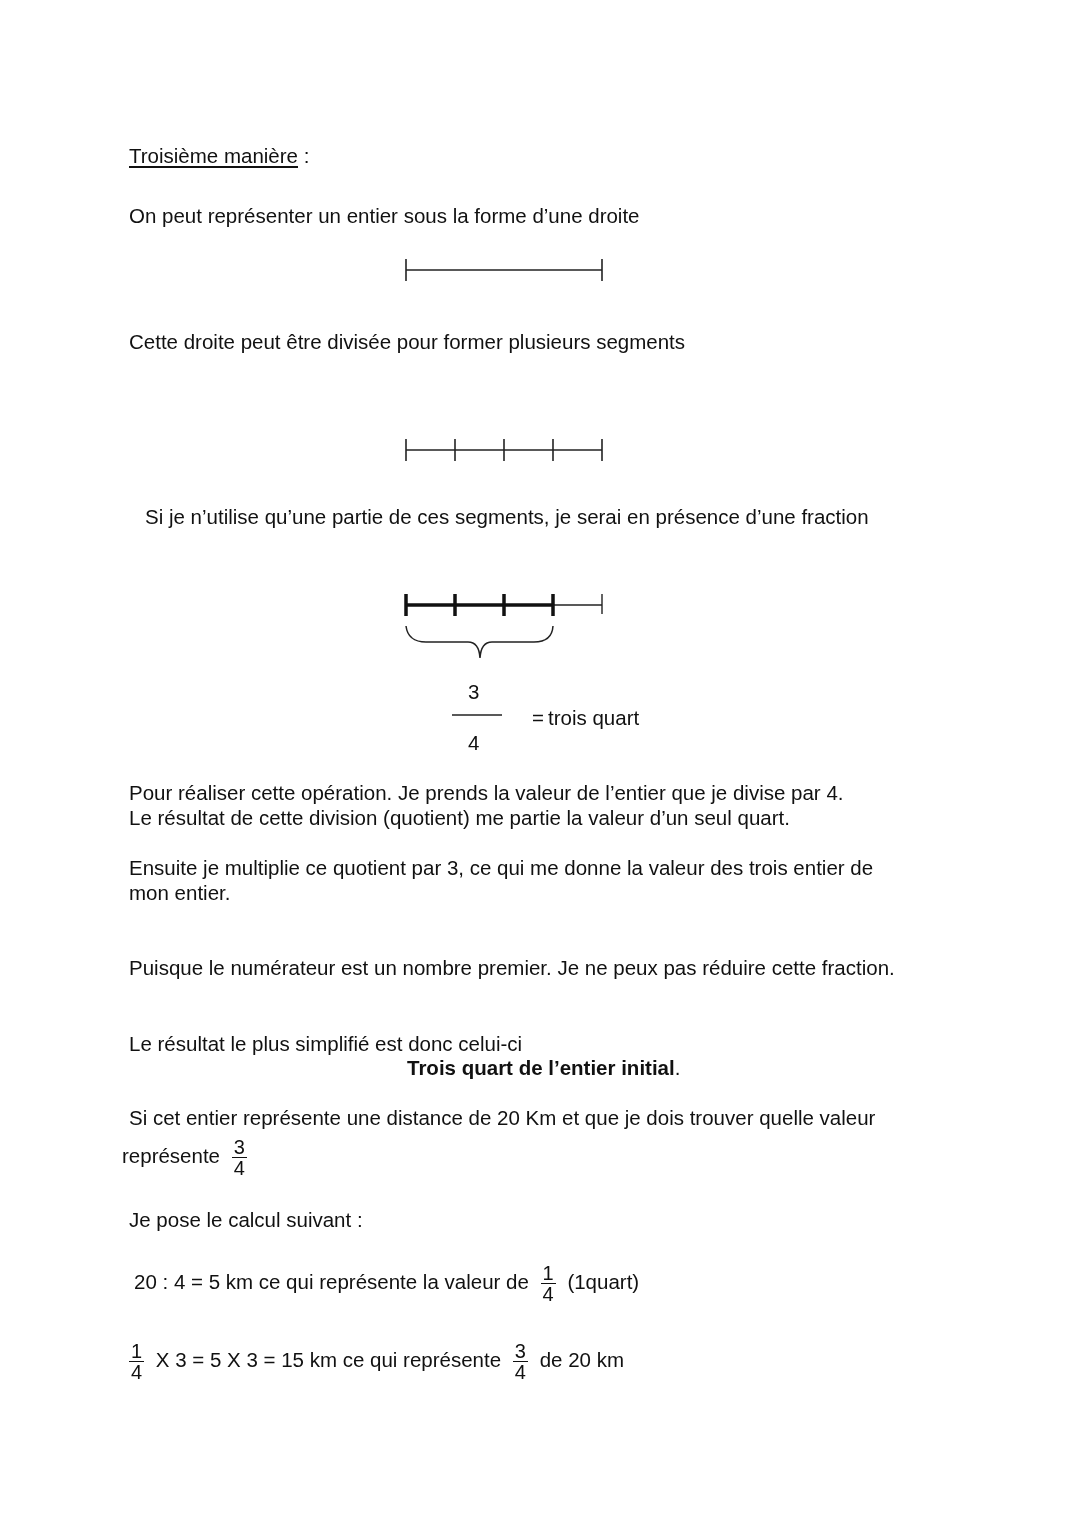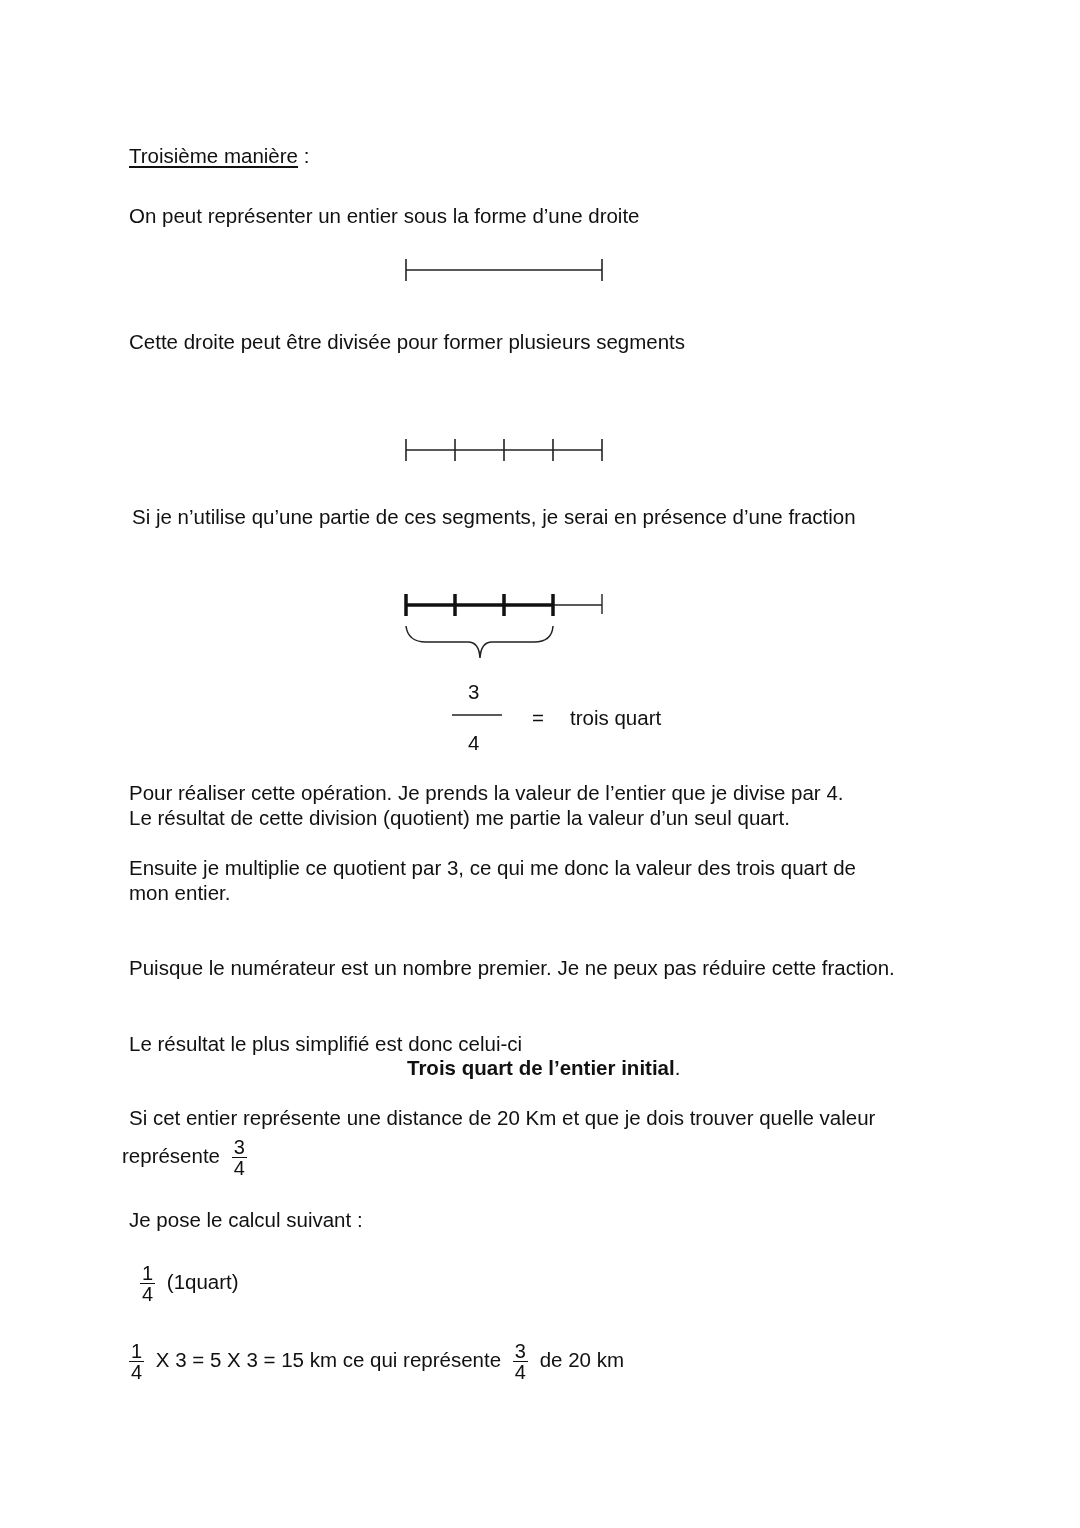--- a/index.html
+++ b/index.html
@@ -37,45 +37,45 @@
 
 <svg style="left:400px; top:435px;" width="210" height="30">
   <line x1="6" y1="15" x2="202" y2="15" stroke="#222" stroke-width="1.6"></line>
   <line x1="6" y1="4" x2="6" y2="26" stroke="#222" stroke-width="1.6"></line>
   <line x1="55" y1="4" x2="55" y2="26" stroke="#222" stroke-width="1.6"></line>
   <line x1="104" y1="4" x2="104" y2="26" stroke="#222" stroke-width="1.6"></line>
   <line x1="153" y1="4" x2="153" y2="26" stroke="#222" stroke-width="1.6"></line>
   <line x1="202" y1="4" x2="202" y2="26" stroke="#222" stroke-width="1.6"></line>
 </svg>
 
-<div class="abs" style="left:132px; top:505px;">Si je n’utilise qu’une partie de ces segments, je serai en présence d’une fraction</div>
+<div class="abs" style="left:145px; top:505px;">Si je n’utilise qu’une partie de ces segments, je serai en présence d’une fraction</div>
 
 <svg style="left:400px; top:590px;" width="210" height="72">
   <line x1="6" y1="15" x2="153" y2="15" stroke="#111" stroke-width="3.5"></line>
   <line x1="153" y1="15" x2="202" y2="15" stroke="#222" stroke-width="1.4"></line>
   <line x1="6" y1="4" x2="6" y2="26" stroke="#111" stroke-width="3.5"></line>
   <line x1="55" y1="4" x2="55" y2="26" stroke="#111" stroke-width="3.5"></line>
   <line x1="104" y1="4" x2="104" y2="26" stroke="#111" stroke-width="3.5"></line>
   <line x1="153" y1="4" x2="153" y2="26" stroke="#111" stroke-width="3.5"></line>
   <line x1="202" y1="4" x2="202" y2="24" stroke="#222" stroke-width="1.4"></line>
   <path d="M6 36 Q8 52 26 52 L68 52 Q79 52 80 68 Q81 52 92 52 L134 52 Q152 52 153 36" fill="none" stroke="#222" stroke-width="1.5"></path>
 </svg>
 
 <div class="abs" style="left:468px; top:680px;">3</div>
 <svg style="left:452px; top:714px;" width="52" height="4">
   <line x1="0" y1="1" x2="50" y2="1" stroke="#222" stroke-width="1.5"></line>
 </svg>
 <div class="abs" style="left:468px; top:731px;">4</div>
 <div class="abs" style="left:532px; top:706px;">=</div>
-<div class="abs" style="left:570px; top:706px;text-align:center;">trois quart</div>
+<div class="abs" style="left:548px; top:706px;text-align:center;">trois quart</div>
 
 <div class="abs" style="left:129px; top:781px;">Pour réaliser cette opération. Je prends la valeur de l’entier que je divise par 4.</div>
 <div class="abs" style="left:129px; top:806px;">Le résultat de cette division (quotient)  me partie la valeur d’un seul quart.</div>
 
-<div class="abs" style="left:129px; top:856px;">Ensuite je multiplie ce quotient par 3, ce qui me donc la valeur des trois quart de</div>
+<div class="abs" style="left:129px; top:856px;">Ensuite je multiplie ce quotient par 3, ce qui me donne la valeur des trois entier de</div>
 <div class="abs" style="left:129px; top:881px;">mon entier.</div>
 
 <div class="abs" style="left:129px; top:956px;">Puisque le numérateur est un nombre premier. Je ne peux pas réduire cette  fraction.</div>
 
 <div class="abs" style="left:129px; top:1006px;margin-top:26px;">Le résultat le plus simplifié est donc celui-ci</div>
 
 <div class="abs" style="left:407px; top:1056px;">
   <span class="bold">Trois quart de l’entier initial</span><span>.</span>
 </div>
 
@@ -84,20 +84,21 @@
   <span>représente</span>
   <span class="frac">
     <span class="num">3</span>
     <span class="den">4</span>
   </span>
 </div>
 
 <div class="abs" style="left:129px; top:1208px;">Je pose le calcul suivant :</div>
 
 <div class="abs" style="left:134px; top:1260px; line-height:44px;">
+  <span>20 : 4 =  5 km ce qui représente la valeur de</span>
   <span class="frac">
     <span class="num">1</span>
     <span class="den">4</span>
   </span>
   <span>(1quart)</span>
 </div>
 
 <div class="abs" style="left:129px; top:1338px; line-height:44px;">
   <span class="frac" style="margin-left:0;">
     <span class="num">1</span>

